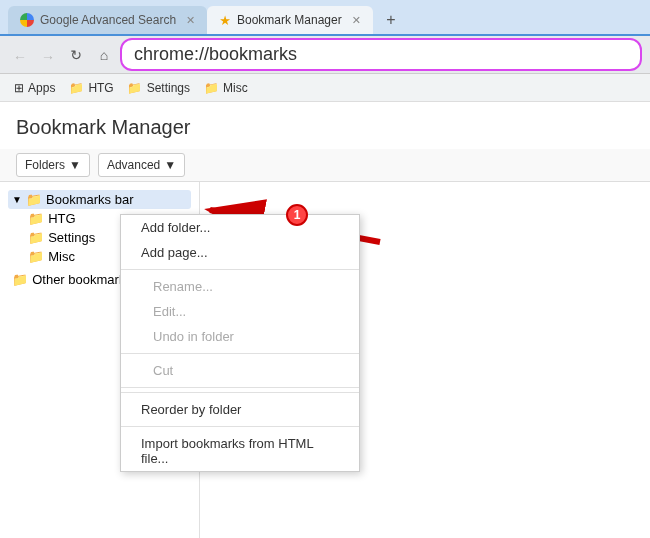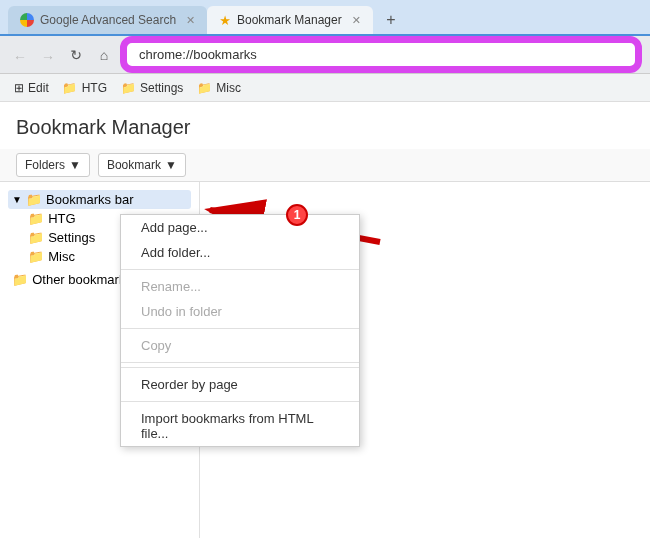--- a/index.html
+++ b/index.html
@@ -62,24 +62,24 @@
     }
     .nav-btn {
       width: 24px; height: 24px;
       display: flex; align-items: center; justify-content: center;
       color: #555; cursor: pointer; font-size: 14px; border-radius: 50%;
     }
     .nav-btn.disabled { color: #bbb; cursor: default; }
     .address-bar {
       flex: 1;
       background: #fff;
-      border: 7px solid #d946ef;
+      border: 2px solid #d946ef;
       border-radius: 12px;
       padding: 4px 12px;
-      font-size: 13px;
+      font-size: 18px;
       color: #333;
       display: flex;
       align-items: center;
     }
 
     
     .bookmarks-bar {
       background: #f1f3f4;
       display: flex;
       align-items: center;
@@ -173,21 +173,21 @@
       border: 1px solid #ccc;
       box-shadow: 2px 2px 8px rgba(0,0,0,0.2);
       z-index: 100;
       font-size: 13px;
     }
     .menu-item {
       padding: 5px 20px;
       cursor: pointer;
       color: #333;
     }
-    .menu-item.disabled { color: #aaa; cursor: default; }
+    .menu-item.disabled { color: #aaa; cursor: default; margin-left: 12px; }
     .menu-separator {
       border-top: 1px solid #e0e0e0;
       margin: 4px 0;
     }
 
     
     .arrow-container {
       position: absolute;
       top: 0; left: 0;
       width: 100%; height: 100%;
@@ -244,21 +244,21 @@
     <div class="nav-btn">↻</div>
     <div class="nav-btn">⌂</div>
     <div class="address-bar">
       <span>chrome://bookmarks</span>
     </div>
   </div>
 
   <div class="bookmarks-bar">
     <div class="bookmark-item">
       <span class="folder-icon">⊞</span>
-      <span>Edit</span>
+      <span>Apps</span>
     </div>
     <div class="bookmark-item">
       <span class="folder-icon">📁</span>
       <span>HTG</span>
     </div>
     <div class="bookmark-item">
       <span class="folder-icon">📁</span>
       <span>Settings</span>
     </div>
     <div class="bookmark-item">
@@ -269,21 +269,21 @@
 
   <div class="main-content">
     <div class="page-title">Bookmark Manager</div>
 
     <div class="bm-toolbar">
       <div class="bm-btn">
         <span>Folders</span>
         <span>▼</span>
       </div>
       <div class="bm-btn" style="position:relative;">
-        <span>Bookmark</span>
+        <span>Advanced</span>
         <span>▼</span>
       </div>
     </div>
 
     <div class="bm-content">
 
       <div class="bm-sidebar">
         <div class="tree-item selected">
           <span style="font-size:10px;">▼</span>
           <span>📁</span>
@@ -303,30 +303,31 @@
             <span>Misc</span>
           </div>
         </div>
         <div class="tree-item" style="margin-top:4px;">
           <span>📁</span>
           <span>Other bookmarks</span>
         </div>
       </div>
 
       <div class="dropdown-menu">
+        <div class="menu-item">Add folder...</div>
         <div class="menu-item">Add page...</div>
-        <div class="menu-item">Add folder...</div>
         <div class="menu-separator"></div>
         <div class="menu-item disabled">Rename...</div>
+        <div class="menu-item disabled">Edit...</div>
         <div class="menu-item disabled">Undo in folder</div>
         <div class="menu-separator"></div>
-        <div class="menu-item disabled">Copy</div>
-        <div class="menu-separator"></div>
-        <div class="menu-separator"></div>
-        <div class="menu-item">Reorder by page</div>
+        <div class="menu-item disabled">Cut</div>
+        <div class="menu-separator"></div>
+        <div class="menu-separator"></div>
+        <div class="menu-item">Reorder by folder</div>
         <div class="menu-separator"></div>
         <div class="menu-item">Import bookmarks from HTML file...</div>
 
       </div>
 
       <div class="arrow-container">
 
         <svg width="650" height="400" style="position:absolute;top:0;left:0;pointer-events:none;">
 
           <defs>

